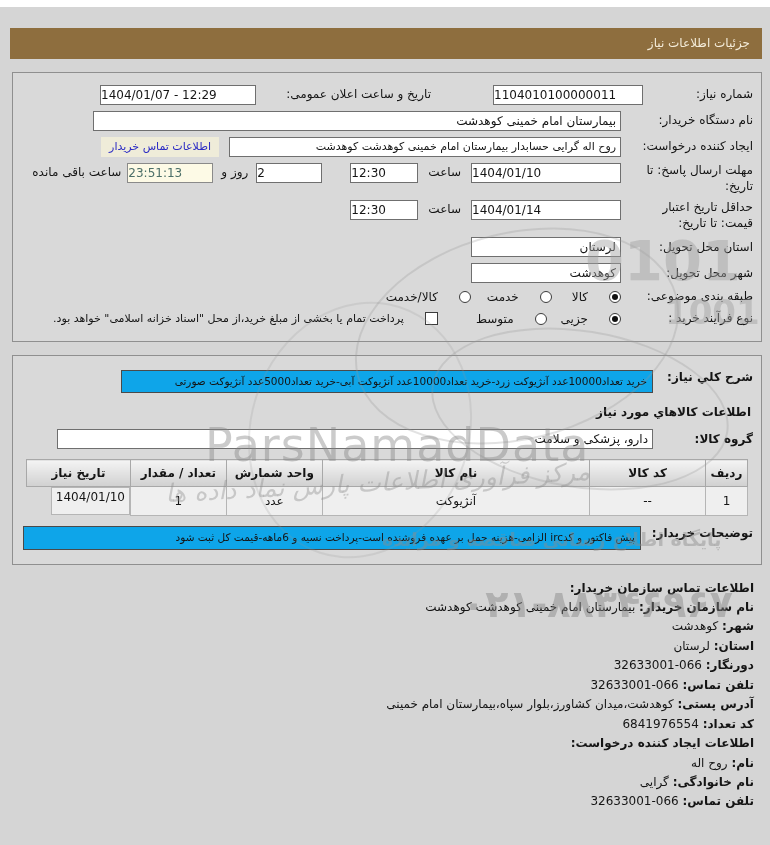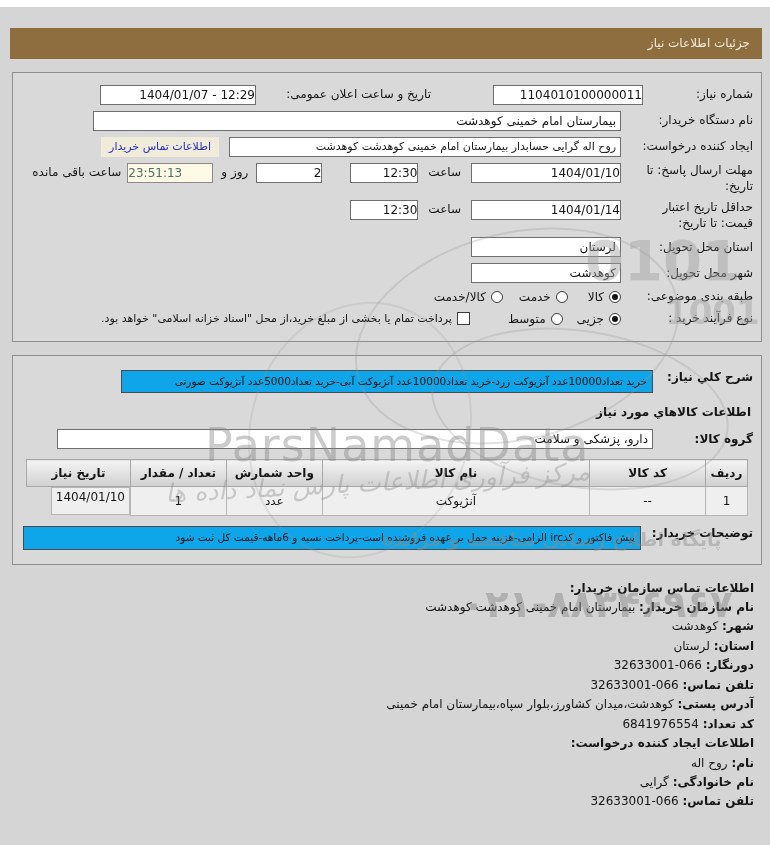--- a/index.html
+++ b/index.html
@@ -41,21 +41,21 @@
 
   .box {
     background:#fff;
     border:1px solid #6f6f6f;
     height:20px;
     line-height:18px;
     font-size:12px;
     overflow:hidden;
     white-space:nowrap;
   }
-  .box.center { text-align:right; direction:ltr; }
+  .box.center { text-align:left; direction:ltr; }
   .box.rval  { text-align:right; padding:0 4px; }
   .ltr { direction:ltr; unicode-bidi:embed; display:inline-block; }
 
   .countdown {
     background:#fdfae6;
     border:1px solid #8a8a8a;
     color:#4c6f68;
     height:20px; line-height:18px;
     width:86px; 
     font-size:12px; direction:ltr;
@@ -79,21 +79,21 @@
   }
   .radio.sel::after {
     content:''; position:absolute; left:2px; top:2px; right:2px; bottom:2px;
     background:#101010; border-radius:50%;
   }
   .chk {
     width:13px; height:13px;
     border:1px solid #3c3c3c; background:#fff;
     display:inline-block; flex:0 0 auto;
   }
-  .opt { display:inline-flex; align-items:center; gap:5px; margin-left:16px; }
+  .opt { display:inline-flex; align-items:center; gap:21px; margin-left:16px; }
 
   .b { font-weight:bold; }
 
   .descbox {
     background:#0ea5e9; border:1px solid #4a4a4a;
     padding:3px 5px; font-size:10.5px; line-height:1.5;
     white-space:nowrap; overflow:hidden;
   }
 
   .sec-head { font-size:12px; font-weight:bold; margin:12px 2px 4px; }

